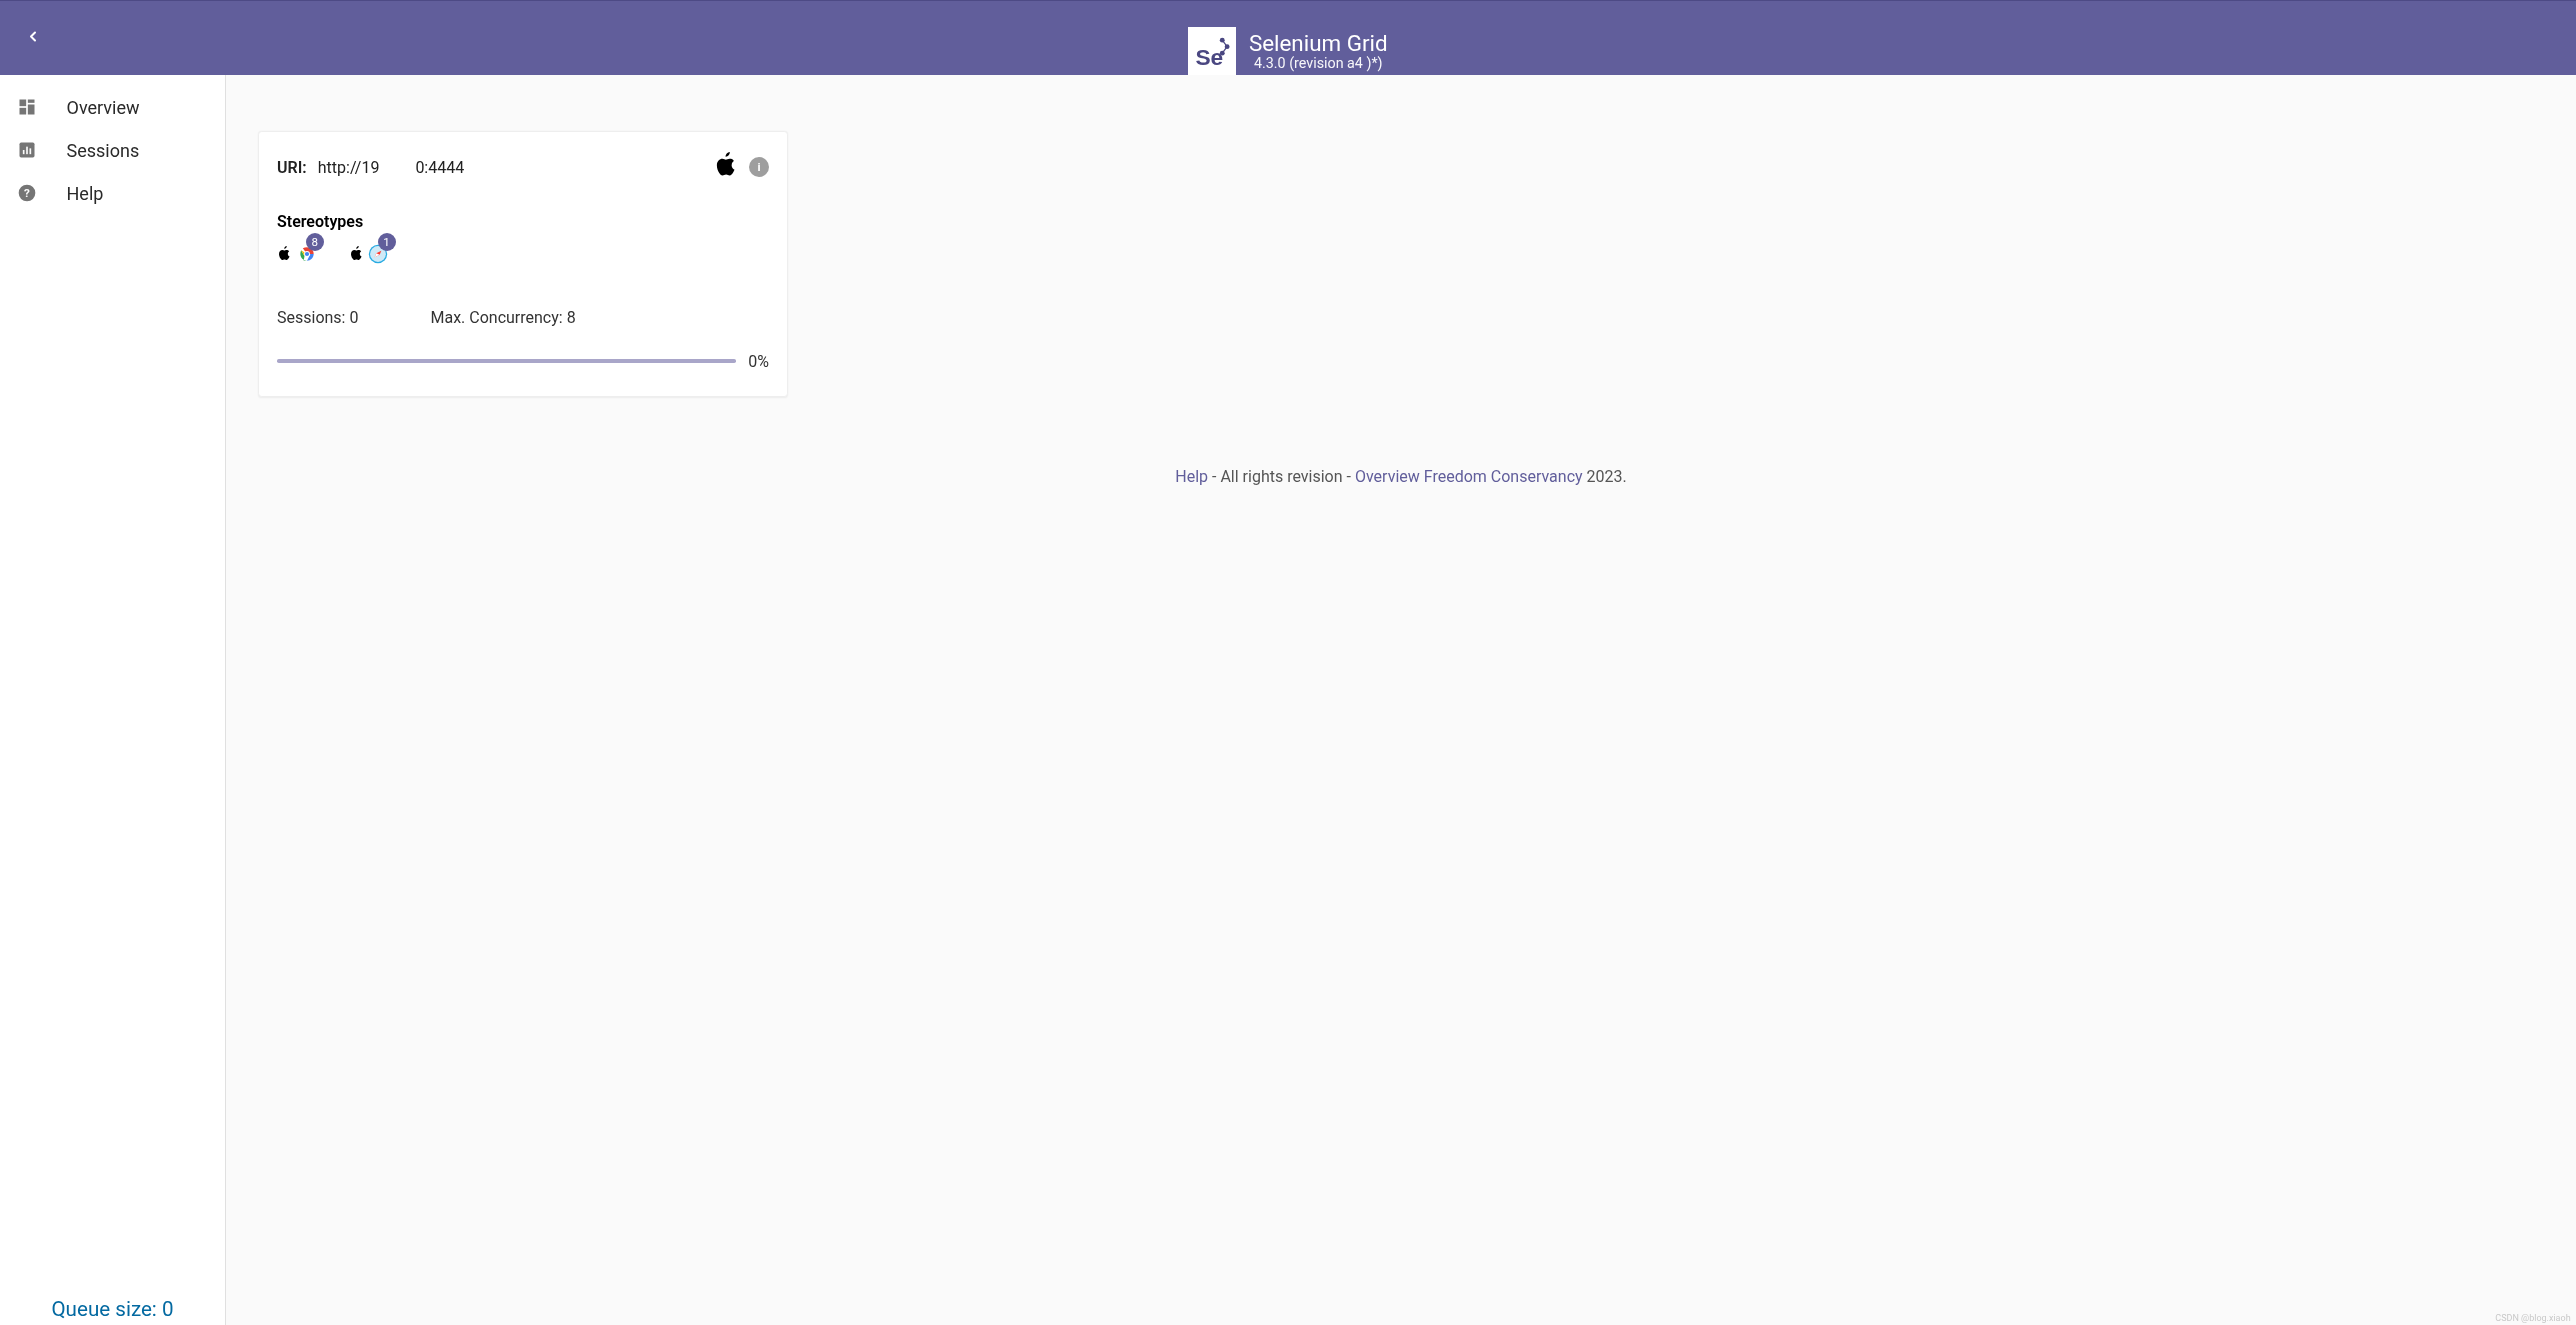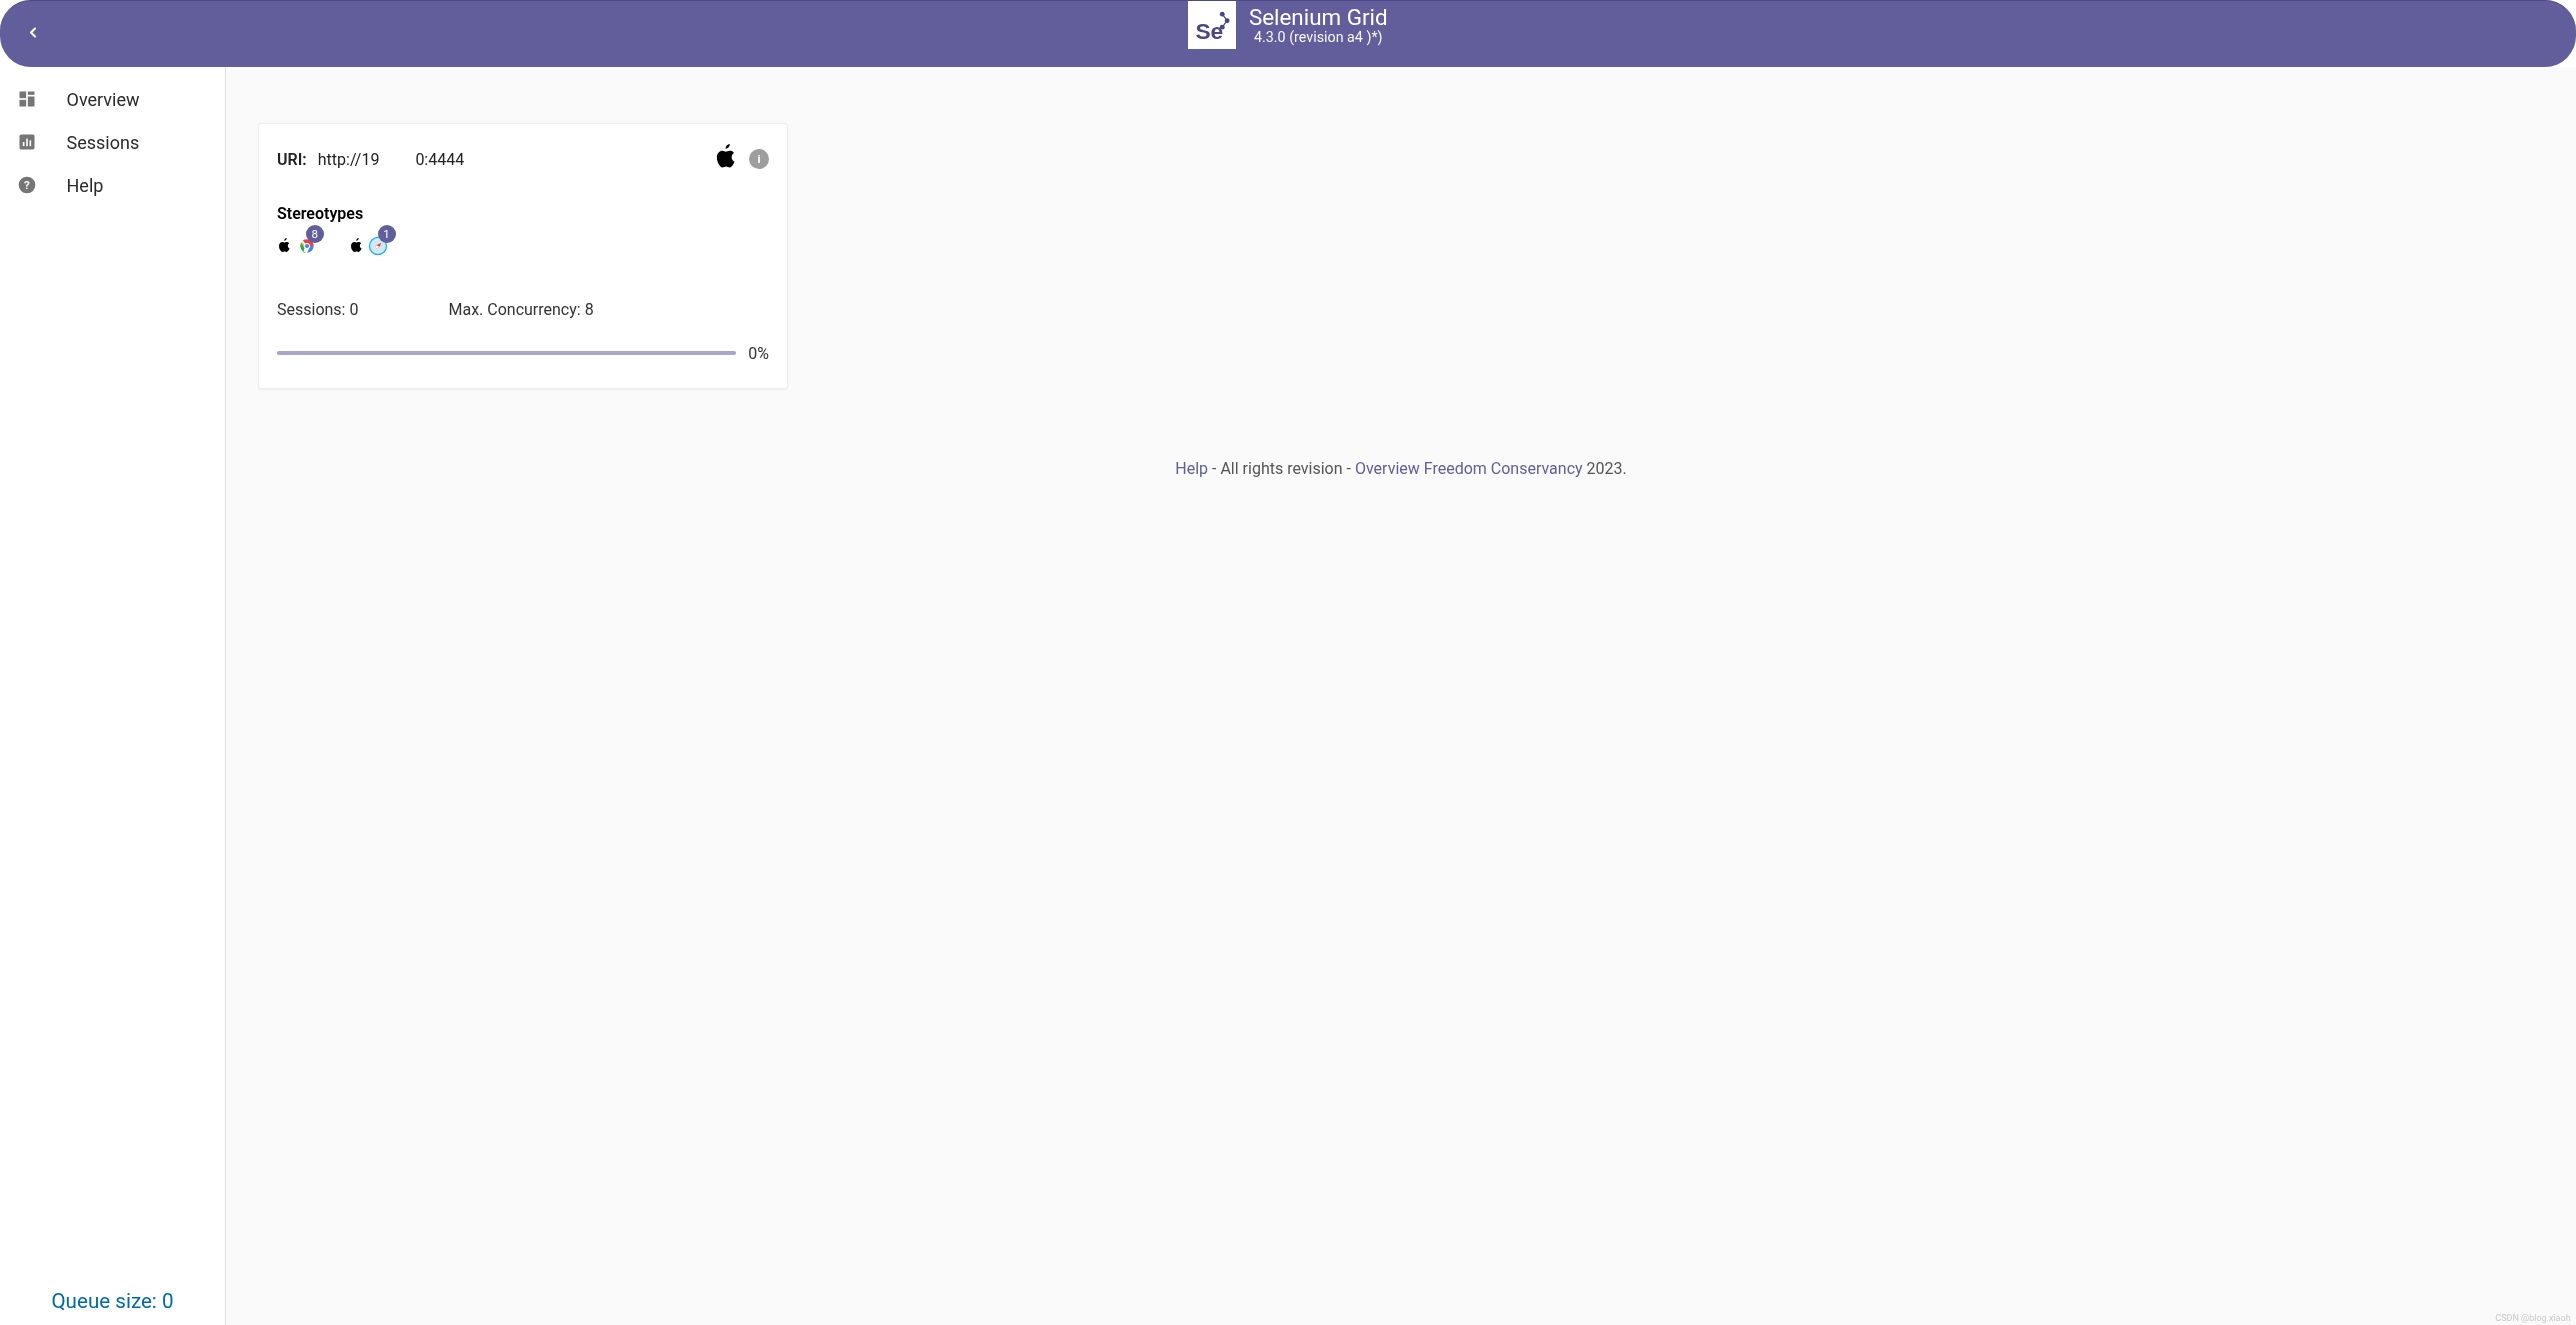--- a/index.html
+++ b/index.html
@@ -3,27 +3,26 @@
 <meta charset="utf-8">
 <style>
   * { box-sizing: border-box; margin: 0; padding: 0; }
   body {
     font-family: -apple-system, BlinkMacSystemFont, "Segoe UI", Roboto, "Helvetica Neue", Arial, sans-serif;
     background: #ffffff;
     color: #000;
   }
   .header {
     background: #615e9b;
-    height: 67px;
+    height: 75px;
     border-top: 1.8px solid #4d4a85;
     display: flex;
-    align-items: flex-start;
+    align-items: flex-end;
     position: relative;
     color: #fff;
-    border-radius: 31px;
   }
   .back-btn {
     position: absolute;
     left: 25px;
     top: 50%;
     transform: translateY(-50%);
     cursor: pointer;
     color: #fff;
   }
   .header-center {
@@ -96,21 +95,21 @@
   }
   .stereo-title { font-size: 16px; font-weight: 600; margin-top: 30px; }
   .stereo-row { display: flex; gap: 32px; margin-top: 12.5px; }
   .stereo-item { display: flex; align-items: center; gap: 5.4px; position: relative; }
   .badge {
     position: absolute; right: -7.2px; top: -10.7px;
     background: #615e9b; color: #fff;
     width: 18px; height: 18px; border-radius: 50%;
     font-size: 11.6px; display:flex;align-items:center;justify-content:center;
   }
-  .stats-row { display: flex; gap: 90px; margin-top: 41px; font-size: 16px; color: #333; }
+  .stats-row { display: flex; gap: 72px; margin-top: 41px; font-size: 16px; color: #333; }
   .prog-wrap { display: flex; align-items: center; gap: 12.5px; margin-top: 25px; }
   .prog-bar { flex: 1; height: 3.6px; background: #a9a6c9; border-radius: 1.8px; position: relative; }
   .prog-pct { font-size: 16px; color: #333; }
 
   .footer {
     text-align: center;
     font-size: 16px;
     color: #555;
     margin-top: 70px;
   }

